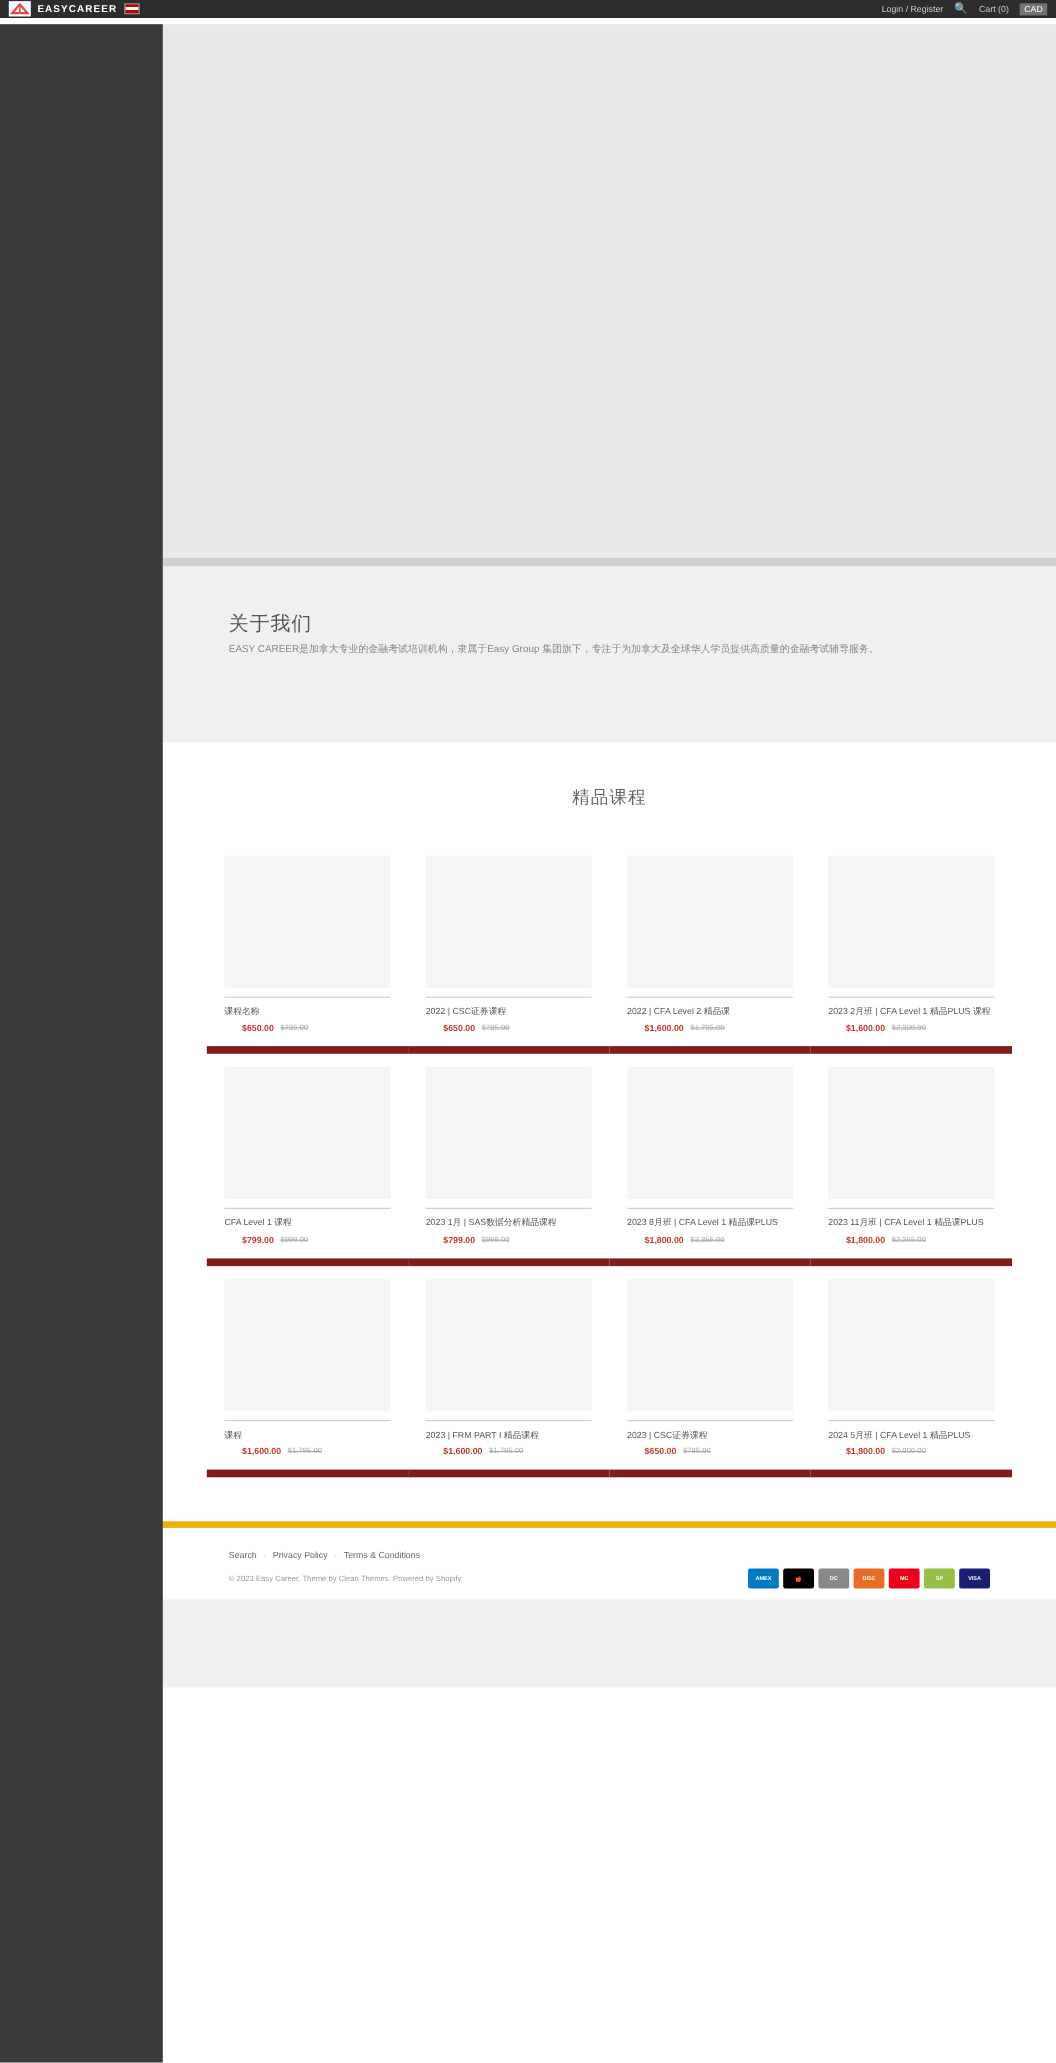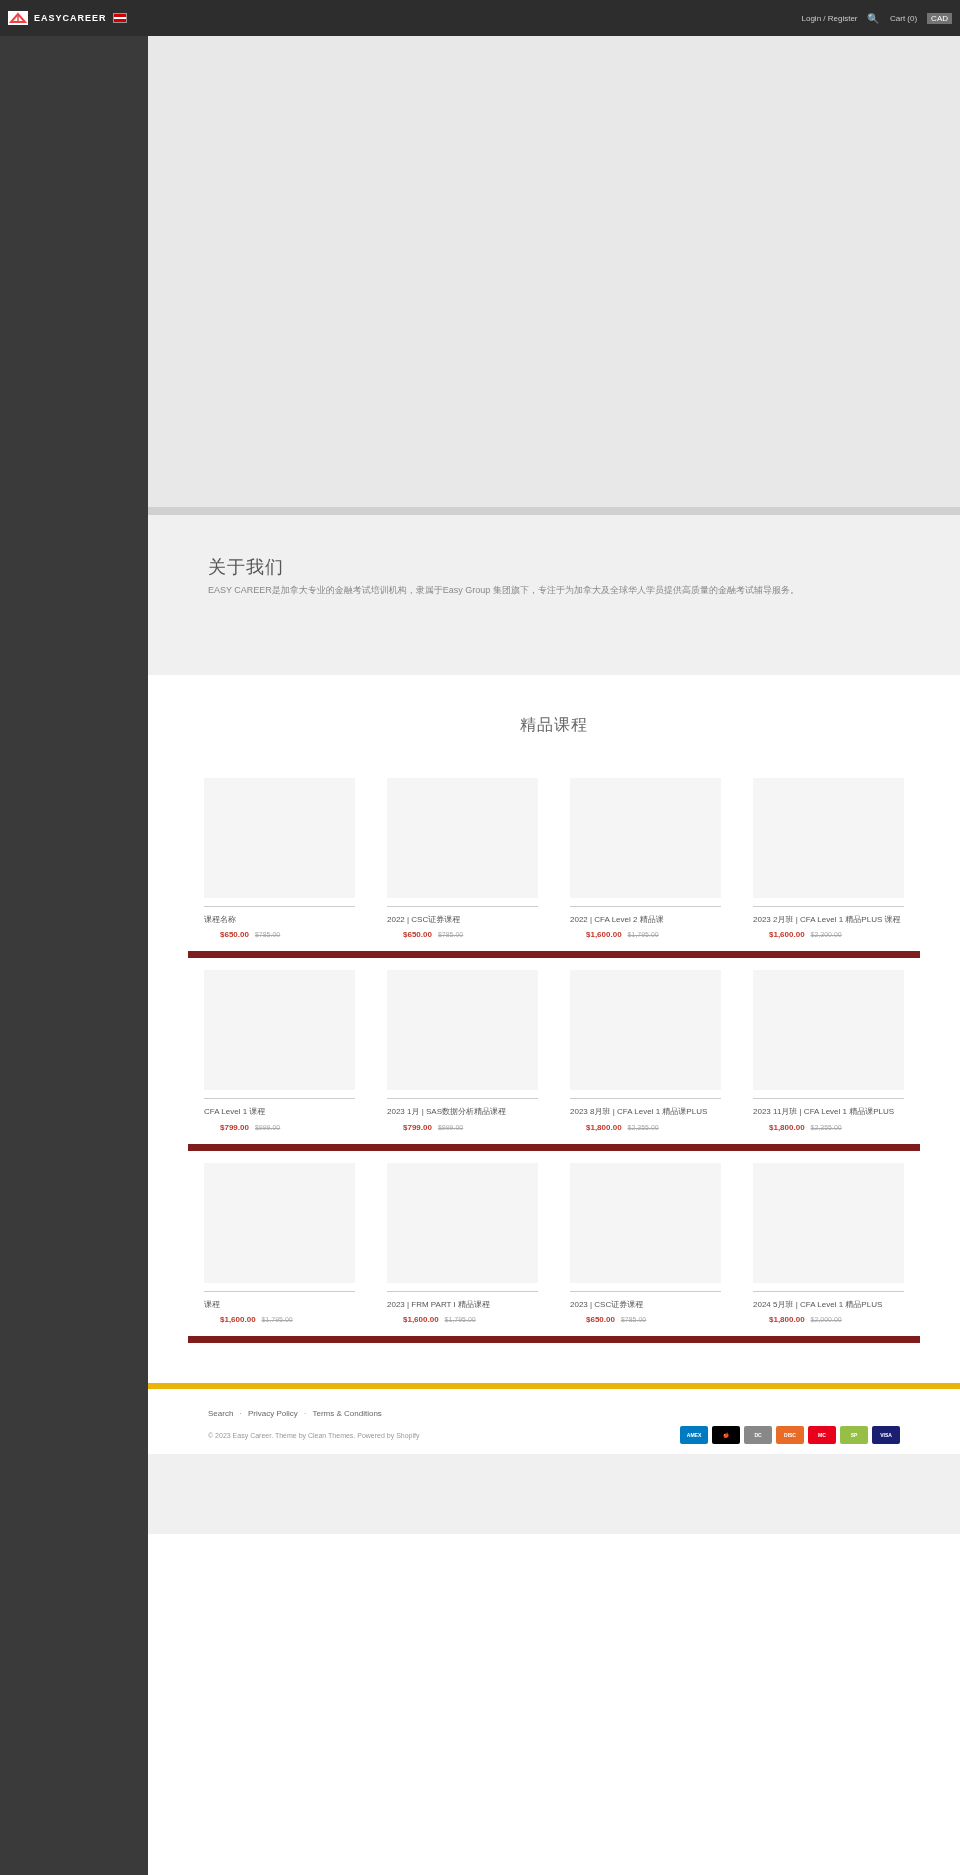--- a/index.html
+++ b/index.html
@@ -2,21 +2,21 @@
 <html><head>
   <meta charset="utf-8">
   <style>
     * { margin: 0; padding: 0; box-sizing: border-box; }
     body { font-family: Arial, sans-serif; background: #fff; width: 960px; min-height: 1875px; overflow-x: hidden; }
 
     
     .header {
       position: fixed;
       top: 0; left: 0; right: 0;
-      height: 36px;
+      height: 16px;
       background: #2d2d2d;
       display: flex;
       align-items: center;
       justify-content: space-between;
       padding: 0 8px;
       z-index: 100;
     }
     .header-left {
       display: flex;
       align-items: center;

